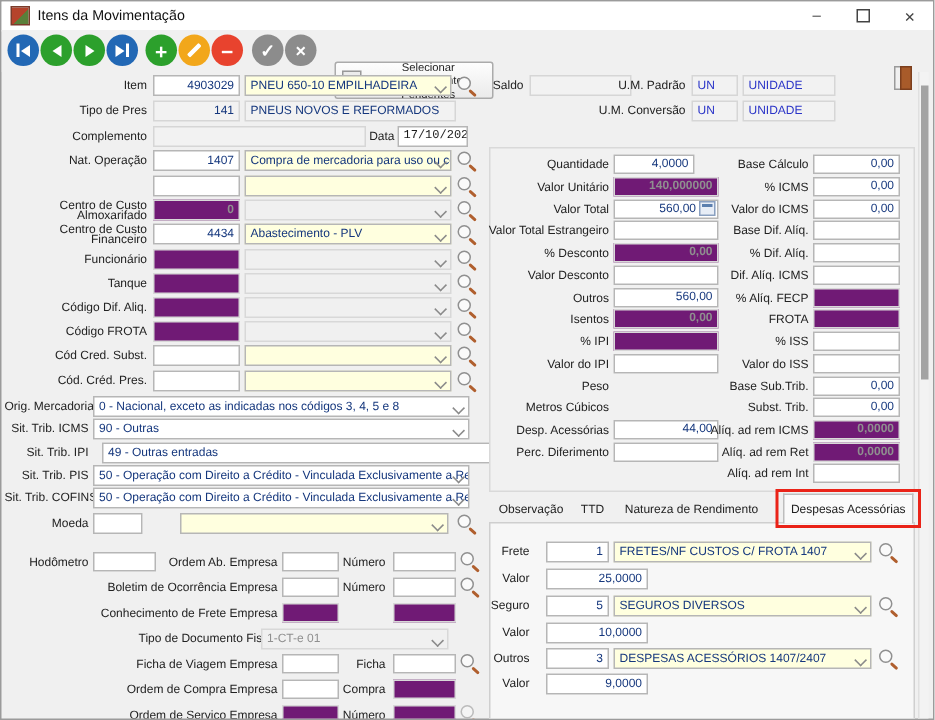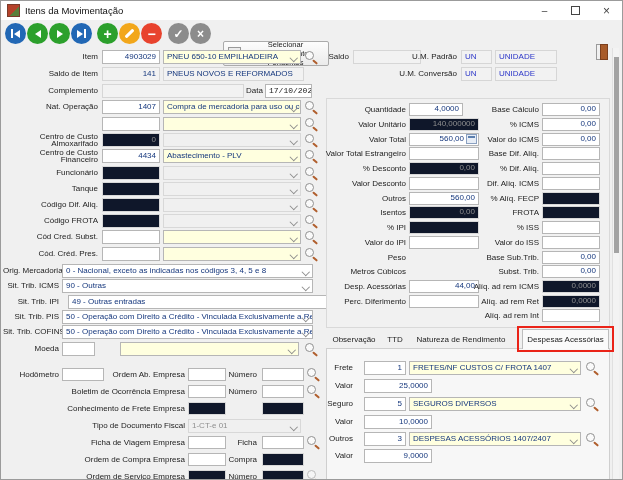--- a/index.html
+++ b/index.html
@@ -31,21 +31,21 @@
   .door{position:absolute;right:12px;top:24px;width:14px;height:17px;}
   .doorframe{position:absolute;left:0;top:0;width:8px;height:16px;border:1.5px solid #9a9a9a;box-sizing:border-box;}
   .doorpanel{position:absolute;left:4px;top:0;width:8px;height:16px;background:#a85b2a;border:1px solid #7c3f1d;box-sizing:border-box;}
   
   .lb{position:absolute;font-size:8px;color:#222;text-align:right;line-height:14px;white-space:nowrap;}
   .lb2{position:absolute;font-size:8px;color:#222;display:flex;align-items:center;justify-content:flex-end;text-align:right;line-height:7.5px;height:16px;}
   .fd{position:absolute;height:14px;background:#fff;border:1px solid #b6b6b6;box-sizing:border-box;font-size:8px;
       color:#15377d;line-height:11.5px;padding:0 3px;white-space:nowrap;overflow:hidden;}
   .fd.r{text-align:right;}
   .fd.flat{background:#f2f2f2;border-color:#d6d6d6;}
-  .fd.dis{background:#0f172a;border-color:#d8d8d8;color:#8f8f8f;}
+  .fd.dis{background:#701a75;border-color:#d8d8d8;color:#8f8f8f;font-weight:bold;}
   .fd.blue{color:#2b35c8;}
   .fd.blk{color:#1a1a1a;font-family:Liberation Mono, monospace;}
   .fd.h13{height:13px;line-height:10.5px;}
   .cb{position:absolute;height:14px;background:#ffffdf;border:1px solid #b6b6b6;box-sizing:border-box;font-size:8px;
       color:#15377d;line-height:11.5px;padding:0 13px 0 3px;white-space:nowrap;overflow:hidden;}
   .cb.white{background:#fff;}
   .cb.dis{background:#f0f0f0;border-color:#d8d8d8;color:#8f8f8f;}
   .caret{position:absolute;right:4px;top:3.5px;width:4.5px;height:4.5px;border-right:1.3px solid #8a8a8a;border-bottom:1.3px solid #8a8a8a;transform:rotate(45deg);}
   .mg{position:absolute;width:14px;height:14px;}
   .mg::before{content:"";position:absolute;left:1px;top:1px;width:7px;height:7px;border:1.6px solid #909090;border-radius:50%;background:#fafafa;}
@@ -115,21 +115,21 @@
       <span class="doorframe"></span>
       <span class="doorpanel"></span>
     </div>
   </div>
 
   <div class="lb" style="left:2px;top:49px;width:95px">Item</div>
   <div class="fd r" style="left:101px;top:49px;width:58px">4903029</div>
   <div class="cb" style="left:162px;top:49px;width:138px"><span>PNEU 650-10 EMPILHADEIRA</span><span class="caret"></span></div>
   <div class="mg" style="left:303px;top:49px"></div>
 
-  <div class="lb" style="left:2px;top:66px;width:95px">Saldo de Item</div>
+  <div class="lb" style="left:2px;top:66px;width:95px">Tipo de Pres</div>
   <div class="fd r flat" style="left:101px;top:66px;width:58px">141</div>
   <div class="fd flat" style="left:162px;top:66px;width:141px">PNEUS NOVOS E REFORMADOS</div>
 
   <div class="lb" style="left:2px;top:83px;width:95px">Complemento</div>
   <div class="fd flat" style="left:101px;top:83px;width:142px"></div>
   <div class="lb" style="left:226px;top:83px;width:36px">Data</div>
   <div class="fd blk" style="left:264px;top:83px;width:47px">17/10/2023</div>
 
   <div class="lb" style="left:2px;top:99px;width:95px">Nat. Operação</div>
   <div class="fd r" style="left:101px;top:99px;width:58px">1407</div>
@@ -208,21 +208,21 @@
   <div class="fd r" style="left:187px;top:384px;width:38px;height:13px"></div>
   <div class="lb" style="left:210px;top:384px;width:46px">Número</div>
   <div class="fd r" style="left:261px;top:384px;width:42px;height:13px"></div>
   <div class="mg" style="left:305px;top:383px"></div>
 
   <div class="lb" style="left:60px;top:401px;width:124px">Conhecimento de Frete Empresa</div>
   <div class="fd r dis" style="left:187px;top:401px;width:38px;height:13px"></div>
   <div class="fd r dis" style="left:261px;top:401px;width:42px;height:13px"></div>
 
   <div class="lb" style="left:60px;top:418px;width:124px">Tipo de Documento Fiscal</div>
-  <div class="cb dis" style="left:187px;top:418px;width:113px"><span>1-CT-e 01</span><span class="caret"></span></div>
+  <div class="cb dis" style="left:173px;top:418px;width:125px"><span>1-CT-e 01</span><span class="caret"></span></div>
 
   <div class="lb" style="left:60px;top:435px;width:124px">Ficha de Viagem Empresa</div>
   <div class="fd r" style="left:187px;top:435px;width:38px;height:13px"></div>
   <div class="lb" style="left:210px;top:435px;width:46px">Ficha</div>
   <div class="fd r" style="left:261px;top:435px;width:42px;height:13px"></div>
   <div class="mg" style="left:305px;top:434px"></div>
 
   <div class="lb" style="left:60px;top:452px;width:124px">Ordem de Compra Empresa</div>
   <div class="fd r" style="left:187px;top:452px;width:38px;height:13px"></div>
   <div class="lb" style="left:210px;top:452px;width:46px">Compra</div>

